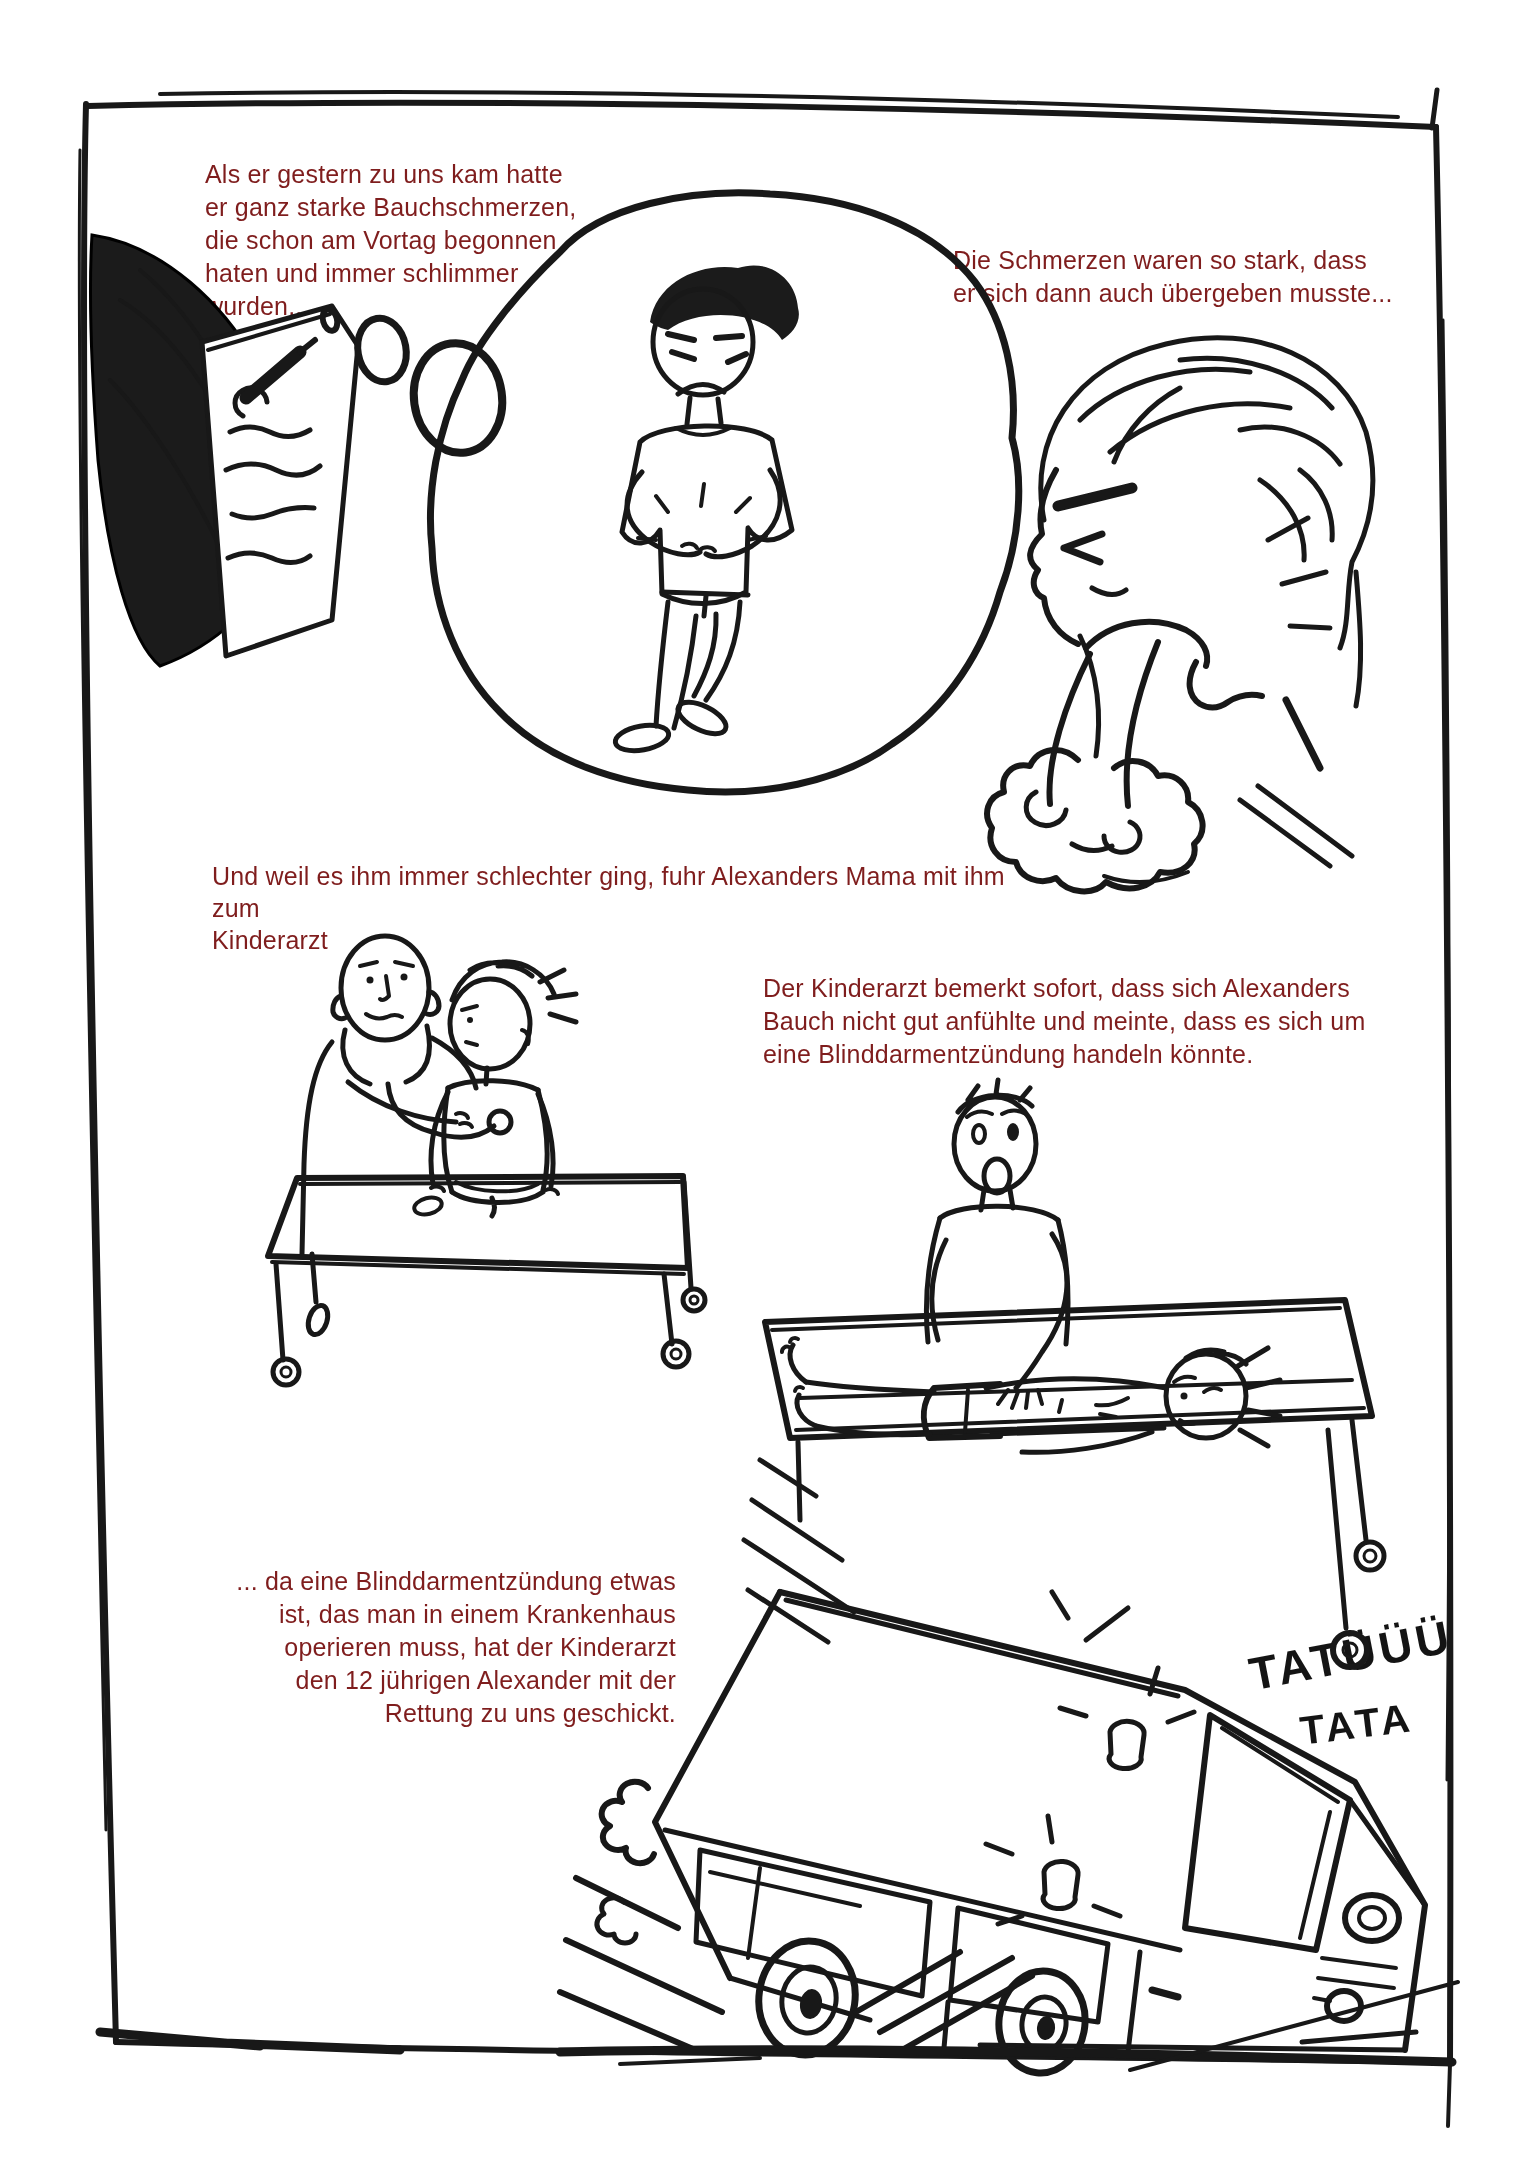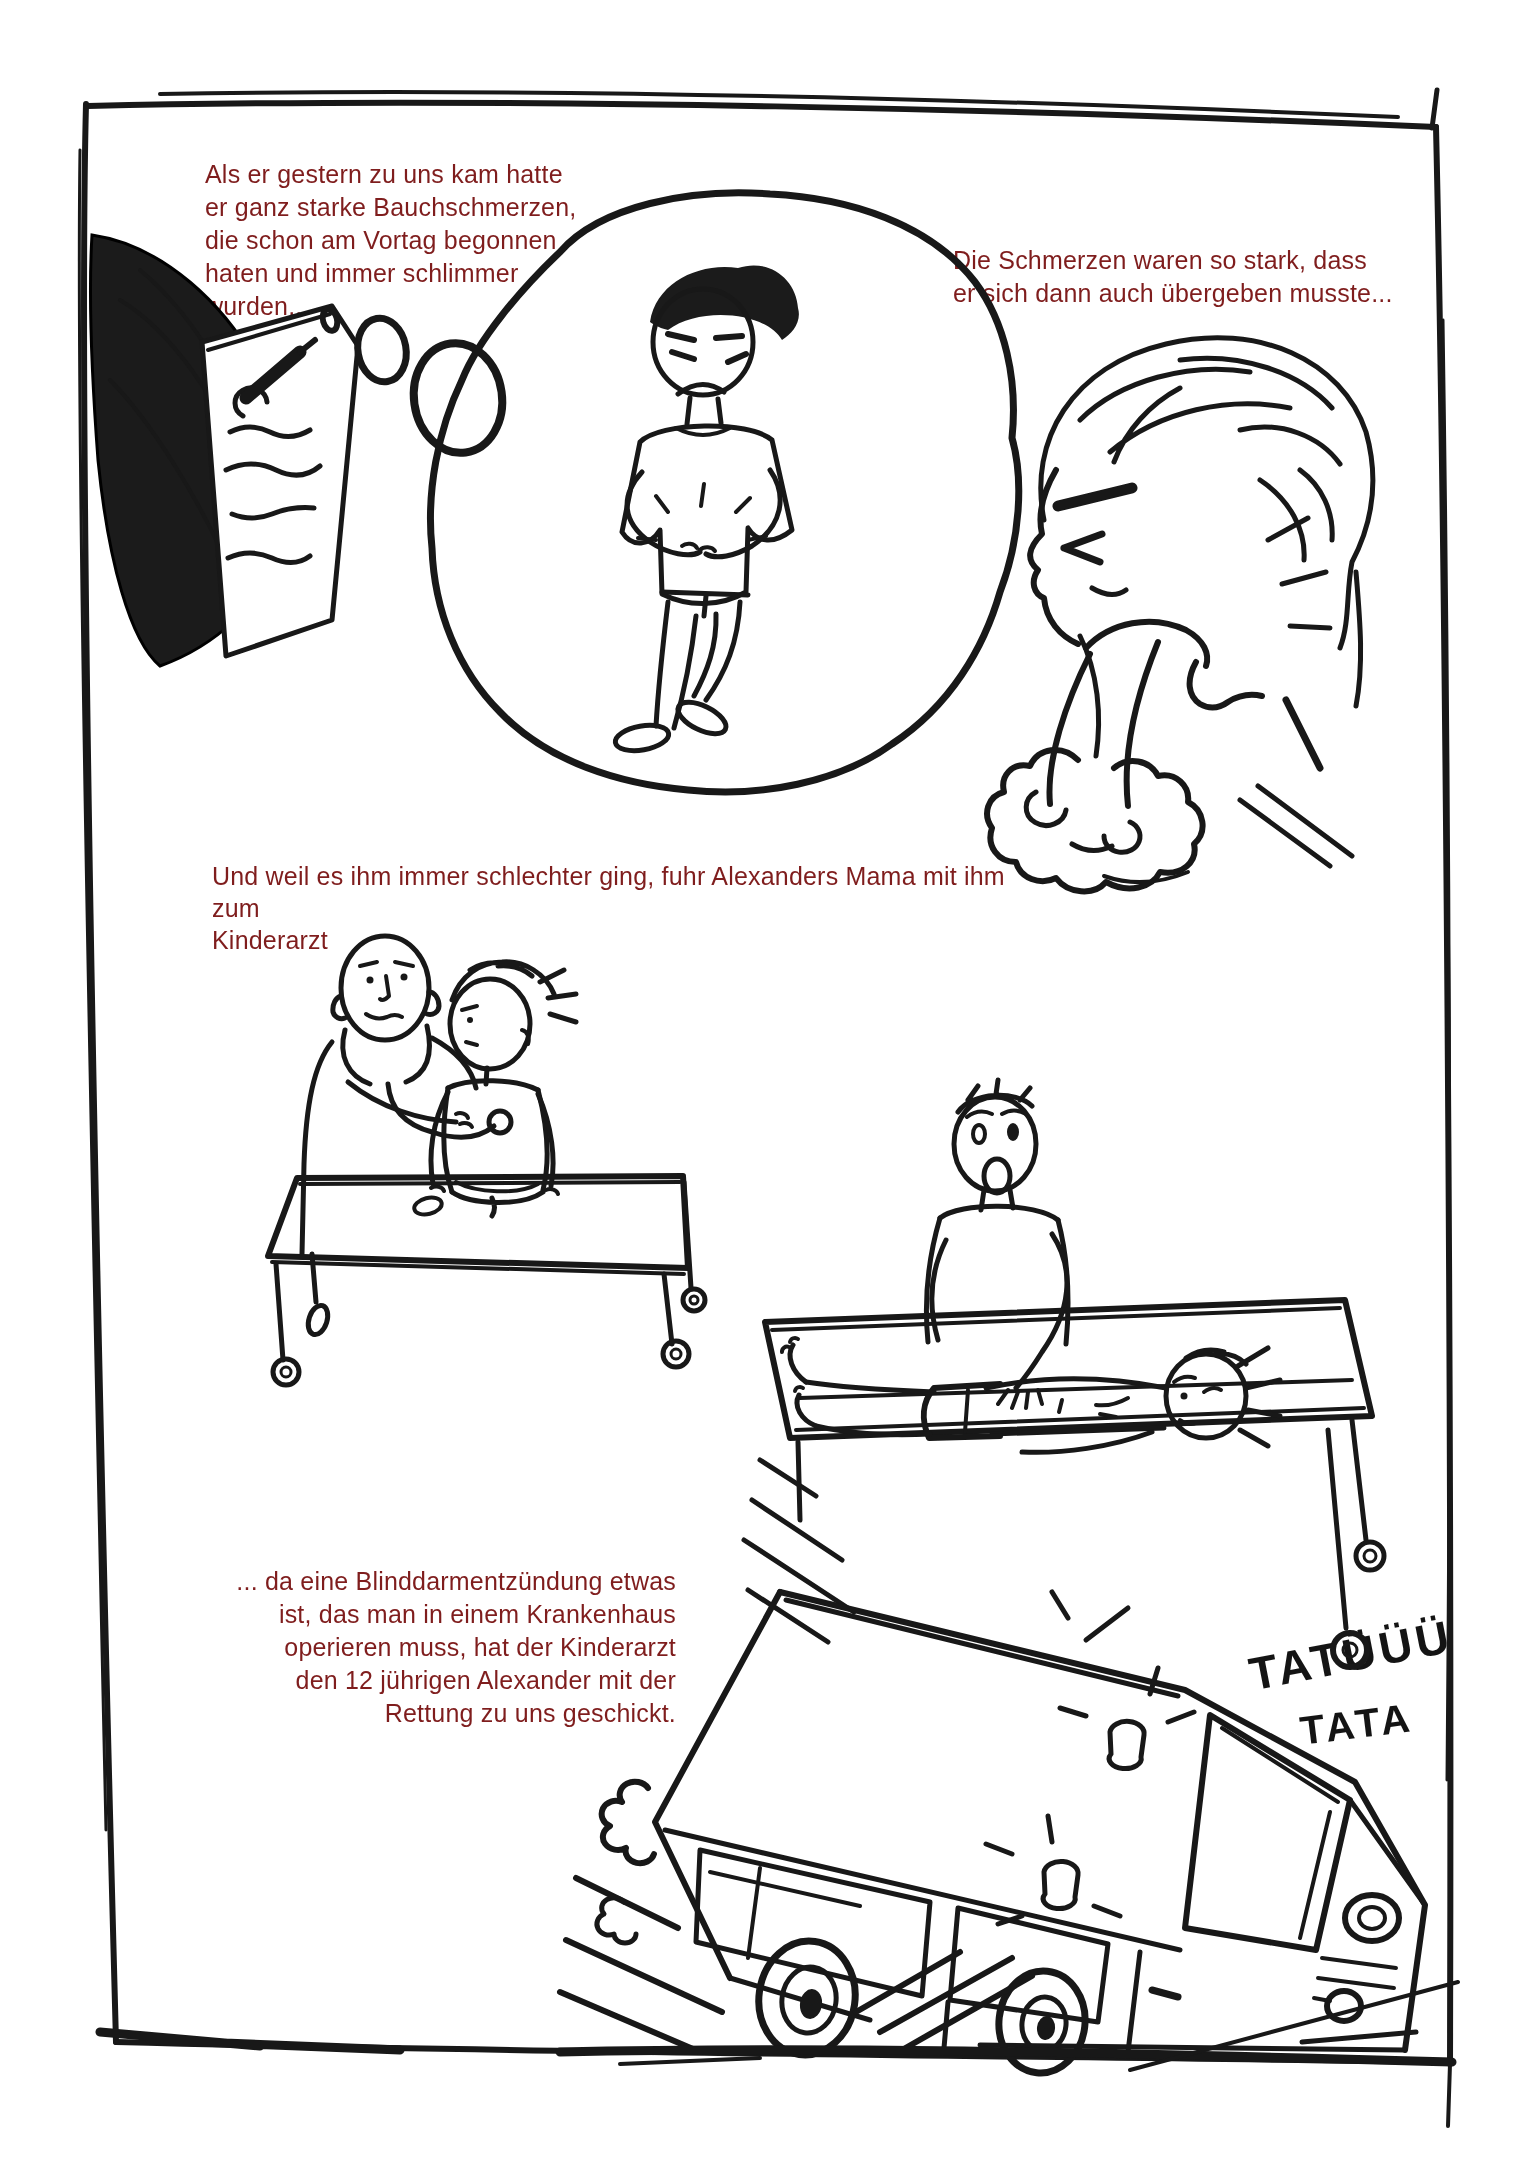--- a/index.html
+++ b/index.html
@@ -51,20 +51,23 @@
 
   <div class="caption" style="left:205px;top:158px;width:400px;">Als er gestern zu uns kam hatte
 er ganz starke Bauchschmerzen,
 die schon am Vortag begonnen
 haten und immer schlimmer
 wurden...</div>
   <div class="caption narrow" style="left:212px;top:860px;width:840px;">Und weil es ihm immer schlechter ging, fuhr Alexanders Mama mit ihm zum
 Kinderarzt</div>
   <div class="caption" style="left:953px;top:244px;width:460px;">Die Schmerzen waren so stark, dass
 er sich dann auch übergeben musste...</div>
+  <div class="caption" style="left:763px;top:972px;width:620px;">Der Kinderarzt bemerkt sofort, dass sich Alexanders
+Bauch nicht gut anfühlte und meinte, dass es sich um
+eine Blinddarmentzündung handeln könnte.</div>
   <div class="caption" style="left:216px;top:1565px;width:460px;text-align:right;">... da eine Blinddarmentzündung etwas
 ist, das man in einem Krankenhaus
 operieren muss, hat der Kinderarzt
 den 12 jührigen Alexander mit der
 Rettung zu uns geschickt.</div>
 
   <div class="sfx sfx1">TATÜÜÜ</div>
   <div class="sfx sfx2">TATA</div>
 
   <svg style="left:60px;top:200px" width="310" height="500" viewBox="60 200 310 500">

